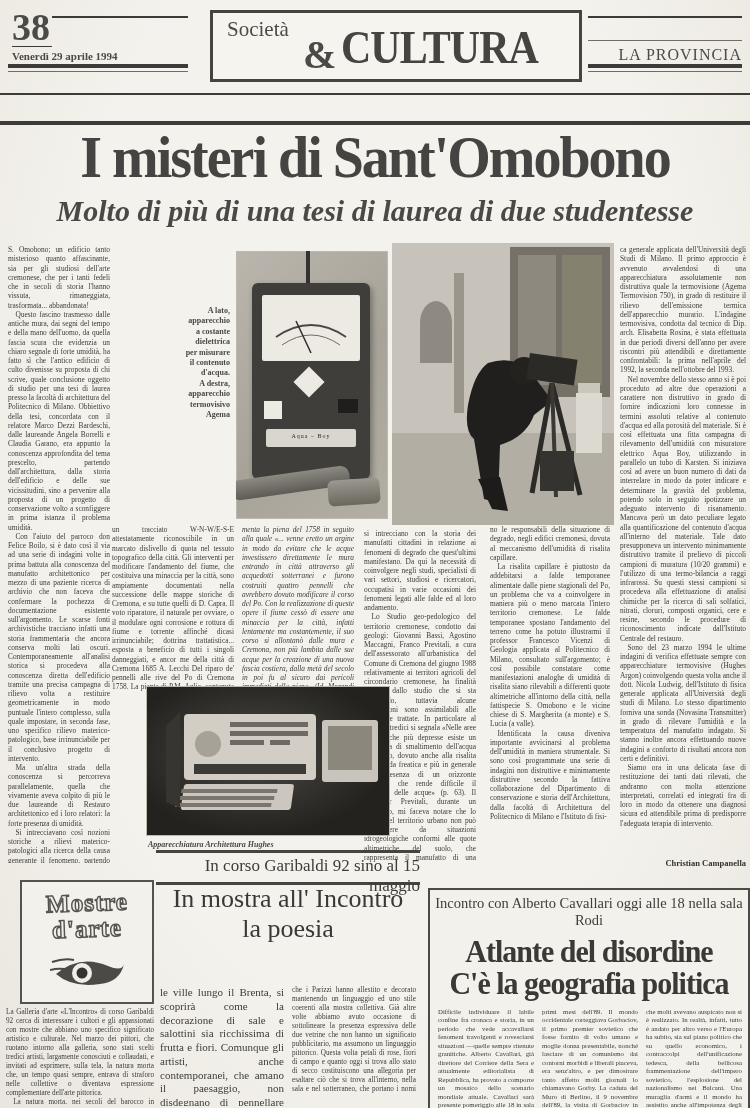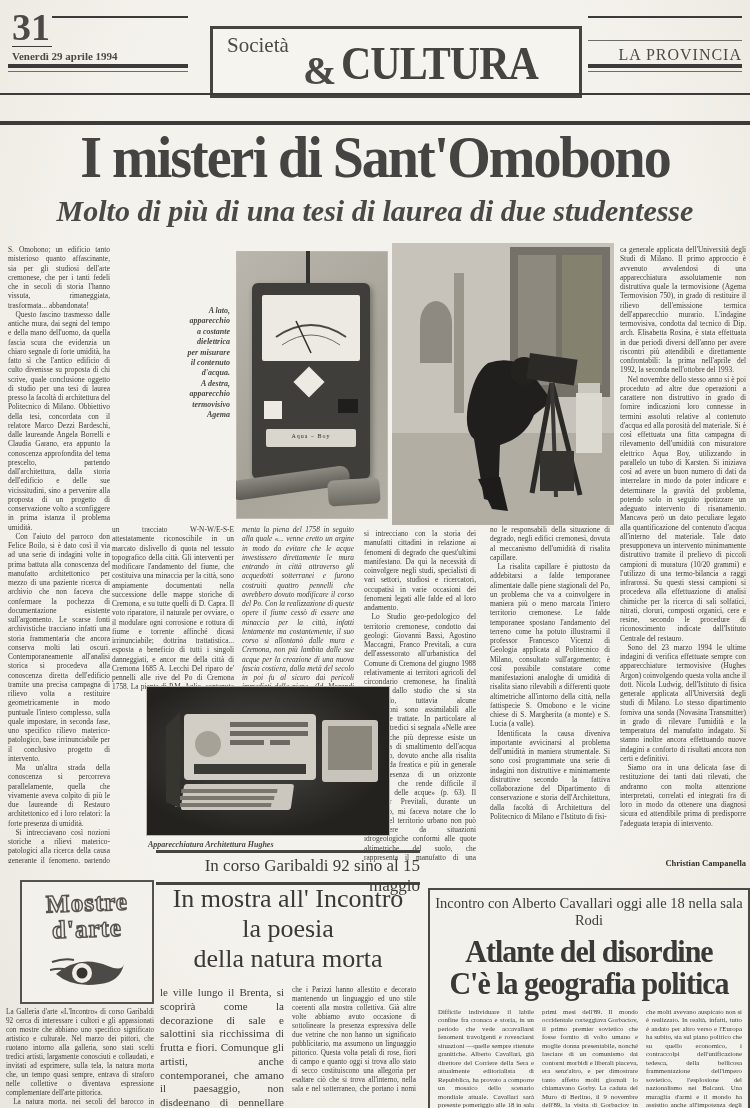--- a/index.html
+++ b/index.html
@@ -22,21 +22,21 @@
   
   .kicker{font-size:20px;font-weight:bold;color:#3e3d3a;letter-spacing:0px;}
   .headline{font-size:56px;font-weight:bold;color:#454442;letter-spacing:-2px;
             text-align:center;line-height:1;transform:scaleY(1.05);transform-origin:center top;}
   .subhead{font-size:30px;font-style:italic;font-weight:bold;color:#4a4946;
            text-align:center;line-height:1;}
   
   .col{position:absolute;font-size:7.4px;line-height:1.25;text-align:justify;
        color:#3d3c3a;overflow:hidden;white-space:pre-line;}
   .col.italic{font-style:italic;}
-  .sidecap{position:absolute;font-size:8px;font-style:italic;font-weight:bold;
+  .sidecap{position:absolute;font-size:8px;font-weight:bold;
            text-align:right;color:#4a4946;line-height:1.3;white-space:pre-line;}
   .photocap{position:absolute;font-size:8px;font-style:italic;font-weight:bold;color:#4a4946;}
   .sig{position:absolute;font-size:8.5px;font-weight:bold;text-align:right;color:#33322f;}
   
   .photo{position:absolute;overflow:hidden;box-shadow:0 0 0 1px #bdb9b0 inset;}
   
   .mostrebox{border:2px solid #55534f;background:#f3f1eb;}
   .outline-t{font-size:25px;font-weight:bold;text-align:center;line-height:1.05;
              color:#efede6;-webkit-text-stroke:1.4px #55534f;text-shadow:0 0 1px #7a7772;
              letter-spacing:1px;transform:rotate(-2deg);}
@@ -49,28 +49,28 @@
   .atlkick{font-size:14.5px;color:#3e3d3a;text-align:center;}
   .atlhead{font-size:30px;font-weight:bold;color:#3a3937;text-align:center;
            letter-spacing:-1px;line-height:1.08;transform:scaleY(1.05);transform-origin:center top;}
   .dev-label{font-size:6px;color:#2e2d2b;text-align:center;letter-spacing:1px;}
 </style>
 </head>
 <body>
 
 <div class="page">
 
-  <div class="abs pagenum" style="left:12px;top:8px;">31</div>
+  <div class="abs pagenum" style="left:12px;top:8px;">38</div>
   <div class="rule" style="left:52px;top:16px;width:136px;height:2px;"></div>
   <div class="rule" style="left:12px;top:46px;width:40px;height:1px;"></div>
   <div class="abs date" style="left:12px;top:50px;">Venerdì 29 aprile 1994</div>
   <div class="rule" style="left:8px;top:64px;width:180px;height:4px;"></div>
   <div class="rule soft" style="left:8px;top:71px;width:180px;height:1px;"></div>
 
-  <div class="abs secbox" style="left:210px;top:10px;width:366px;height:66px;margin-top:16px;">
+  <div class="abs secbox" style="left:210px;top:10px;width:366px;height:66px;">
     <span class="abs societa" style="left:14px;top:4px;">Società</span>
     <span class="abs amp" style="left:90px;top:22px;">&amp;</span>
     <span class="abs cultura" style="left:128px;top:16px;">CULTURA</span>
   </div>
 
   <div class="rule" style="left:588px;top:16px;width:154px;height:2px;"></div>
   <div class="rule soft" style="left:588px;top:40px;width:154px;height:1px;"></div>
   <div class="abs masthead" style="right:8px;top:46px;">LA PROVINCIA</div>
   <div class="rule" style="left:588px;top:64px;width:154px;height:4px;"></div>
   <div class="rule soft" style="left:588px;top:71px;width:154px;height:1px;"></div>
@@ -189,21 +189,20 @@
       <circle cx="32" cy="25" r="5.5" fill="#35332f"></circle>
       <path d="M2 14 Q14 10 24 12 M0 22 Q8 20 14 21" stroke="#4c4a46" stroke-width="2" fill="none"></path>
     </svg>
   </div>
   <div class="col" style="left:6px;top:1008px;width:148px;height:96px;font-size:7.2px;">La Galleria d'arte «L'Incontro» di corso Garibaldi 92 cerca di interessare i cultori e gli appassionati con mostre che abbiano uno specifico significato artistico e culturale. Nel marzo dei pittori, che ruotano intorno alla galleria, sono stati scelti tredici artisti, largamente conosciuti e collaudati, e invitati ad esprimere, sulla tela, la natura morta che, un tempo quasi sempre, entrava di straforo nelle collettive o diventava espressione complementare dell'arte pittorica.
  La natura morta, nei secoli del barocco in particolare, contribuì alla decorazione e all'abbellimento delle case patrizie e delle ville di campagna. Se si visitano</div>
 
   <div class="abs midkick" style="left:156px;top:850px;width:264px;height:26px;">In corso Garibaldi 92 sino al 15 maggio</div>
   <div class="abs midhead" style="left:156px;top:914px;width:264px;">la poesia</div>
   <div class="abs midhead" style="left:156px;top:884px;width:264px;">In mostra all' Incontro</div>
-  <div class="abs midhead" style="left:156px;top:944px;width:264px;">della natura morta</div>
   <div class="col" style="left:160px;top:986px;width:124px;height:120px;font-size:11px;">le ville lungo il Brenta, si scoprirà come la decorazione di sale e salottini sia ricchissima di frutta e fiori. Comunque gli artisti, anche contemporanei, che amano il paesaggio, non disdegnano di pennellare accanto al ritratto la natura morta.
  Un omaggio è questa mostra, per chi si consulterà perché i pittori hanno tradizione ed epoca si sono avvicendati con la natura morta ed è anche difficile scrivere un giudizio per ogni singolo autore, poiché per ciascuno il discorso si potrebbe dilatare all'interno. I cardi di Ilsao Murelli potrebbero essere emblematici. Il quadro è stato collocato in una delle due vetrine della galleria</div>
   <div class="col" style="left:292px;top:986px;width:124px;height:108px;font-size:7.2px;">che i Parizzi hanno allestito e decorato mantenendo un linguaggio ed uno stile coerenti alla mostra collettiva. Già altre volte abbiamo avuto occasione di sottolineare la presenza espressiva delle due vetrine che non hanno un significato pubblicitario, ma assumono un linguaggio pittorico. Questa volta petali di rose, fiori di campo e quanto oggi si trova allo stato di secco costituiscono una allegoria per esaltare ciò che si trova all'interno, nella sala e nel sotterraneo, che portano i nomi di Barbalace, Cilleri, Curandai, Citersi, Guatiamocchi, Levi, Molo, Morelli, Parmigiani, Pini, Pistolesi, Volpe e Zanolini.</div>
   <div class="sig" style="left:292px;top:1144px;width:124px;">Elia Santoro</div>
 
   <div class="abs atlbox" style="left:428px;top:856px;width:318px;height:246px;">
     <div class="atlkick" style="margin-top:5px;">Incontro con Alberto Cavallari oggi alle 18 nella sala Rodi</div>
     <div class="atlhead" style="margin-top:6px;">Atlante del disordine</div>
     <div class="atlhead">C'è la geografia politica</div>
     <div class="col" style="left:8px;top:118px;width:96px;height:120px;font-size:6.8px;">Difficile individuare il labile confine fra cronaca e storia, in un periodo che vede accavallarsi fenomeni travolgenti e rovesciarsi situazioni —quelle sempre ritenute granitiche. Alberto Cavallari, già direttore del Corriere della Sera e attualmente editorialista di Repubblica, ha provato a comporre un mosaico dello scenario mondiale attuale. Cavallari sarà presente pomeriggio alle 18 in sala Rodi per un incontro organizzato dalla libreria Ponchielli per presentare il suo Atlante del disordine — La crisi geopolitica di fine secolo (Garzanti, 35 mila lire) prendo le mosse dai</div>

